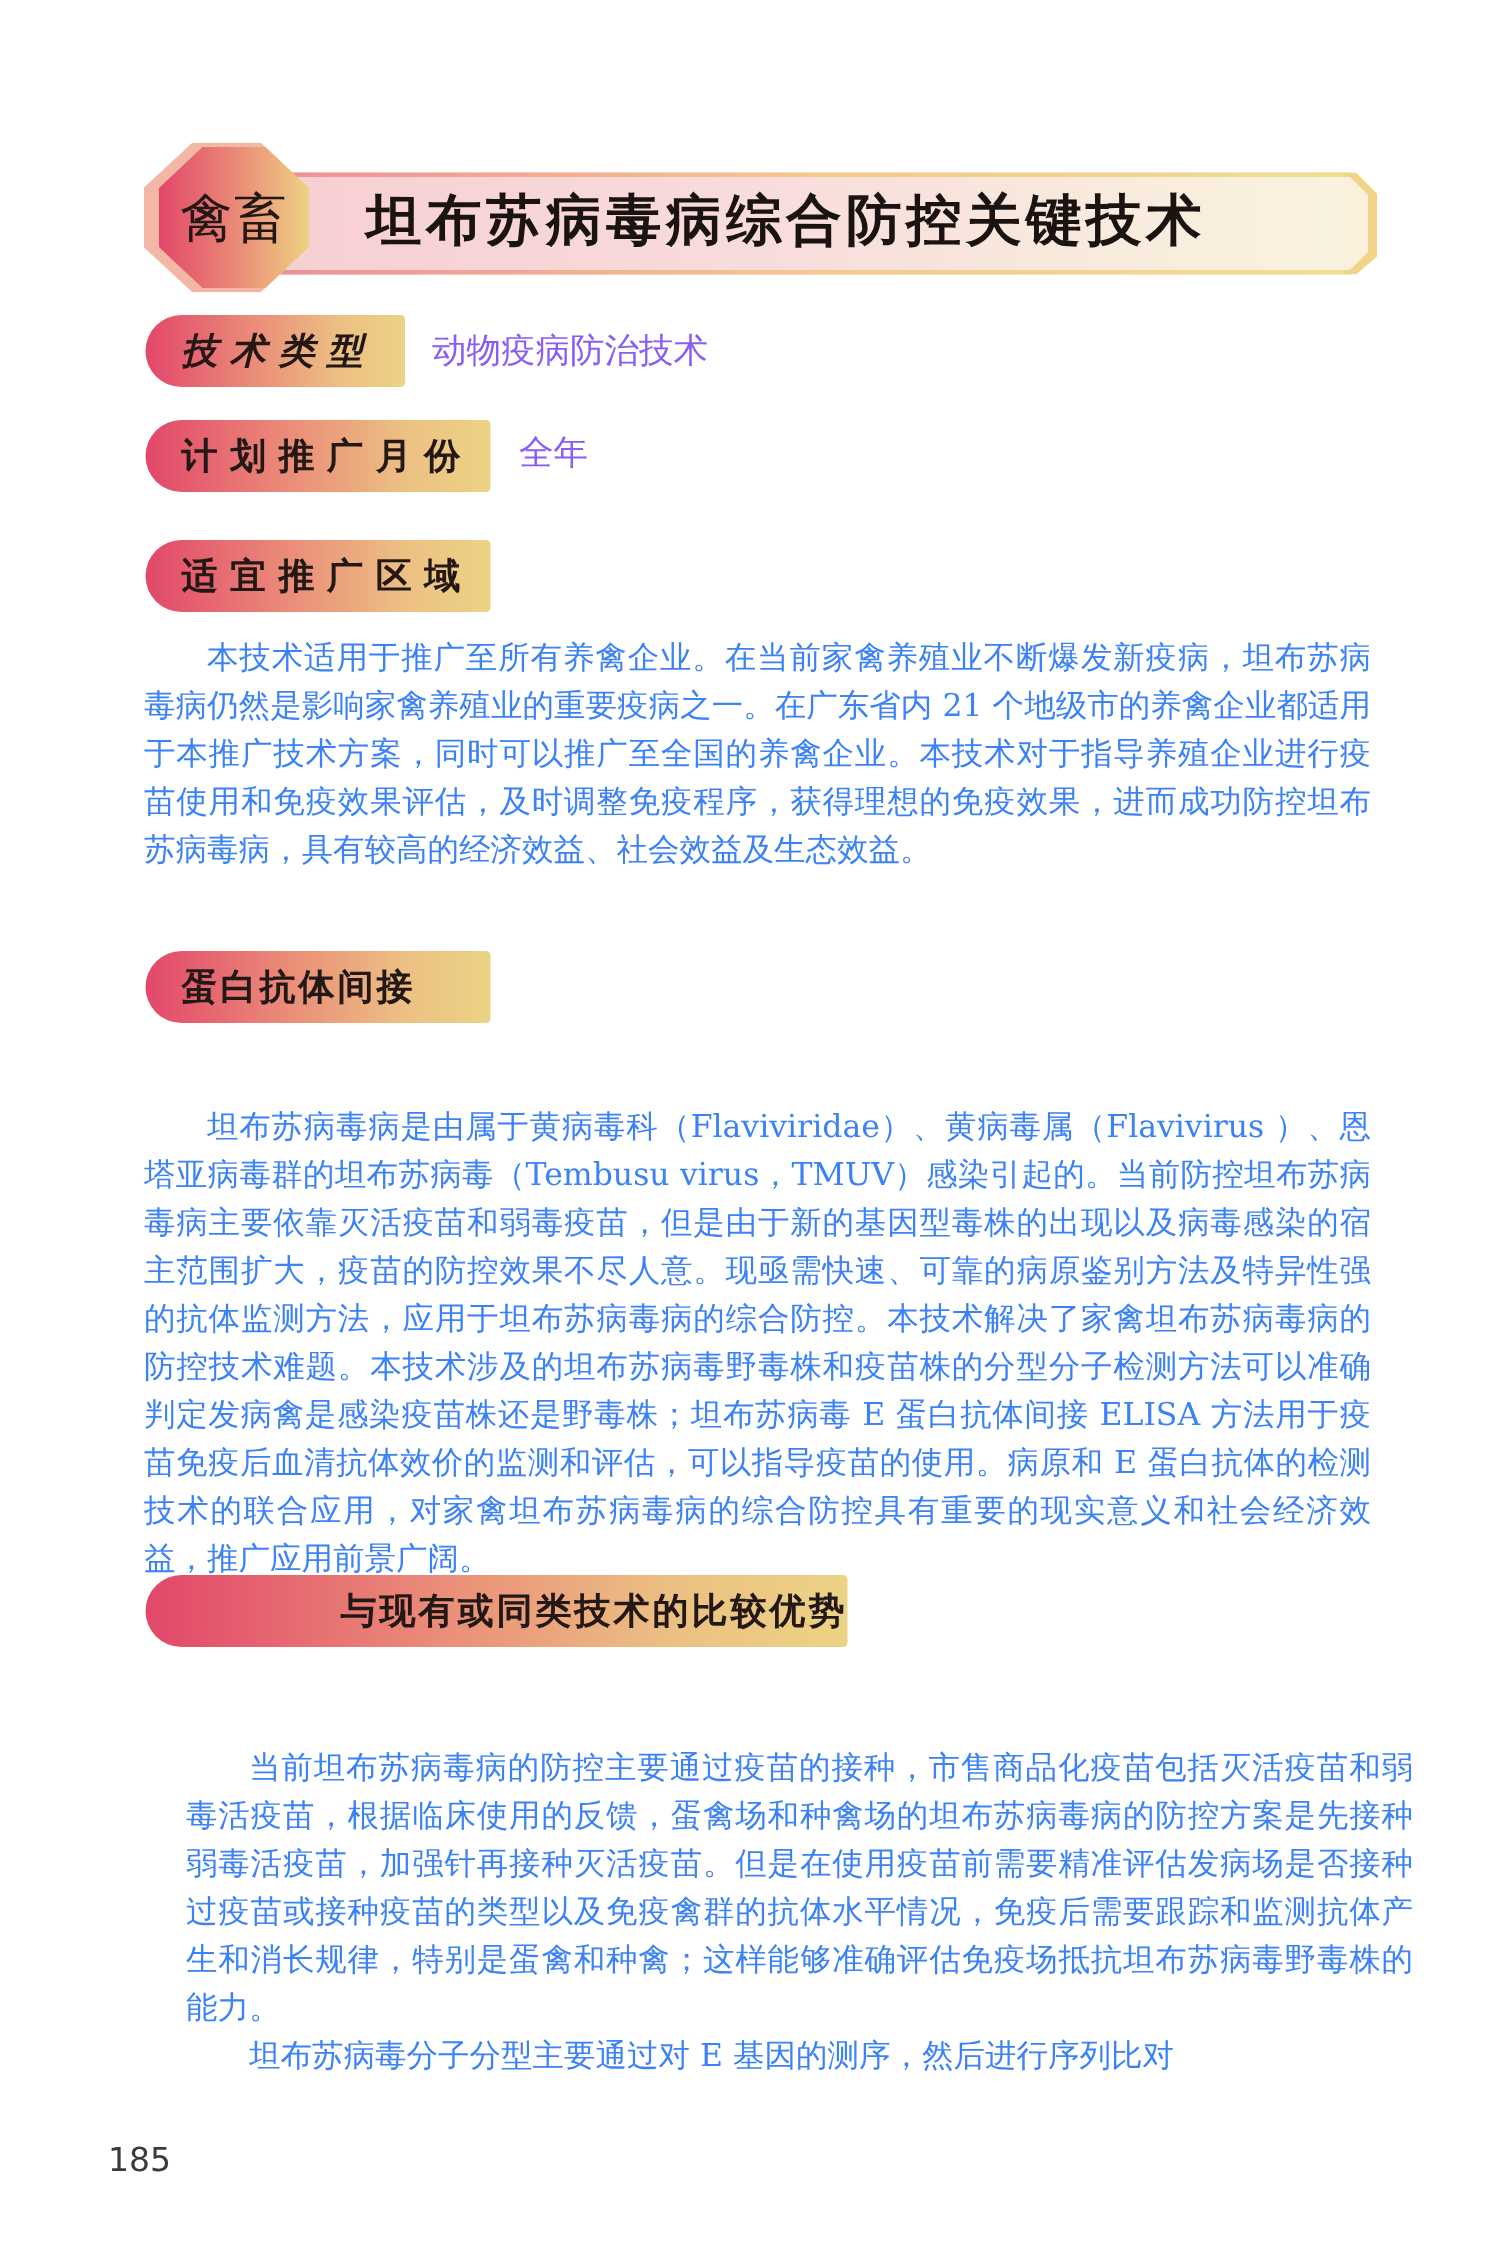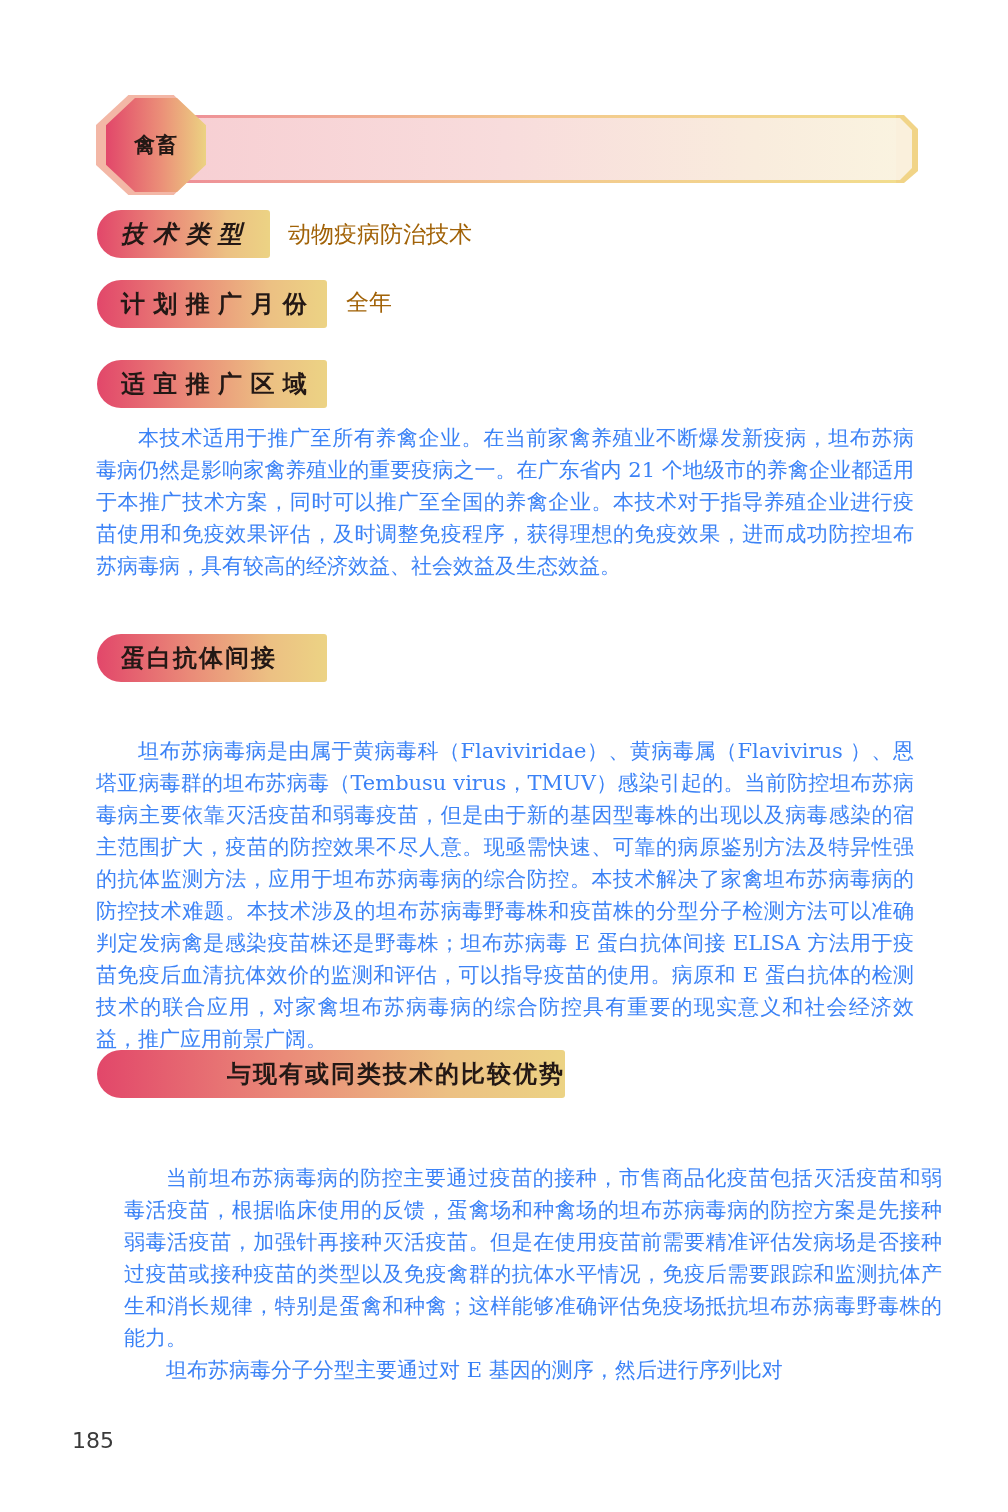--- a/index.html
+++ b/index.html
@@ -22,35 +22,35 @@
     clip-path: polygon(30% 0, 72% 0, 100% 30%, 100% 70%, 72% 100%, 30% 100%, 0 70%, 0 30%);
     background: #f3b7a6;
   }
   .badge-inner {
     position: absolute; left: 10px; top: 3px; width: 100px; height: 94px;
     clip-path: polygon(29% 0, 71% 0, 100% 29%, 100% 71%, 71% 100%, 29% 100%, 0 71%, 0 29%);
     background: linear-gradient(90deg, #e2476a 0%, #eb8f78 55%, #ecd282 100%);
     display: flex; align-items: center; justify-content: center;
   }
   .badge-inner span {
-    font-family: "DejaVu Sans", sans-serif; font-weight: bold; font-size: 21px; color: #231815; letter-spacing: 1px;
+    font-family: "DejaVu Sans", sans-serif; font-weight: normal; font-size: 35px; color: #231815; letter-spacing: 1px;
   }
   .banner-title {
     position: absolute; left: 148px; top: 24px; width: 620px; height: 56px;
     font-family: "DejaVu Sans", sans-serif; font-weight: bold; font-size: 37px;
     line-height: 56px; letter-spacing: 3px; color: #1a1311; white-space: nowrap;
   }
   .pill {
     position: absolute; left: 97px; height: 48px; border-radius: 24px 3px 3px 24px;
     background: linear-gradient(90deg, #e2476a 0%, #ea8a78 40%, #ecc083 75%, #ecd384 100%);
     font-family: "DejaVu Sans", sans-serif; font-weight: bold; font-size: 24px;
     line-height: 48px; color: #231815; padding-left: 24px; box-sizing: border-box; white-space: nowrap;
   }
   .pill-value {
-    position: absolute; font-size: 23px; line-height: 48px; color: #a16207; white-space: nowrap;
+    position: absolute; font-size: 23px; line-height: 48px; color: #8b5cf6; white-space: nowrap;
     font-family: "DejaVu Serif", serif;
   }
   .para {
     position: absolute; left: 96px; width: 818px; font-size: 21px; line-height: 32px;
     color: #3b82f6; text-align: justify; text-align-last: left; word-break: break-all;
   }
   .para p { margin: 0; text-indent: 2em; }
   .page-num {
     position: absolute; left: 72px; top: 1428px; font-family: "DejaVu Sans", sans-serif;
     font-size: 22px; color: #3a3a3a; text-align: center;
@@ -62,20 +62,21 @@
 <div class="banner">
   <div class="banner-bar"></div>
   <svg class="banner-cap" viewBox="0 0 22 68" width="22" height="68">
     <polygon points="0,0 8,0 22,14 22,56 8,68 0,68" fill="#f1d487"></polygon>
     <polygon points="0,3 4,3 16,15 16,53 4,65 0,65" fill="#faf0dc"></polygon>
   </svg>
   <div class="badge-outer"></div>
   <div class="badge-inner">
     <span>禽畜</span>
   </div>
+  <div class="banner-title">坦布苏病毒病综合防控关键技术</div>
 </div>
 
 <div class="pill" style="top:210px; width:173px;font-style:italic;">技 术 类 型</div>
 <div class="pill-value" style="left:288px; top:210px;">动物疫病防治技术</div>
 
 <div class="pill" style="top:280px; width:230px;">计 划 推 广 月 份</div>
 <div class="pill-value" style="left:346px; top:278px;">全年</div>
 
 <div class="pill" style="top:360px; width:230px;">适 宜 推 广 区 域</div>
 

